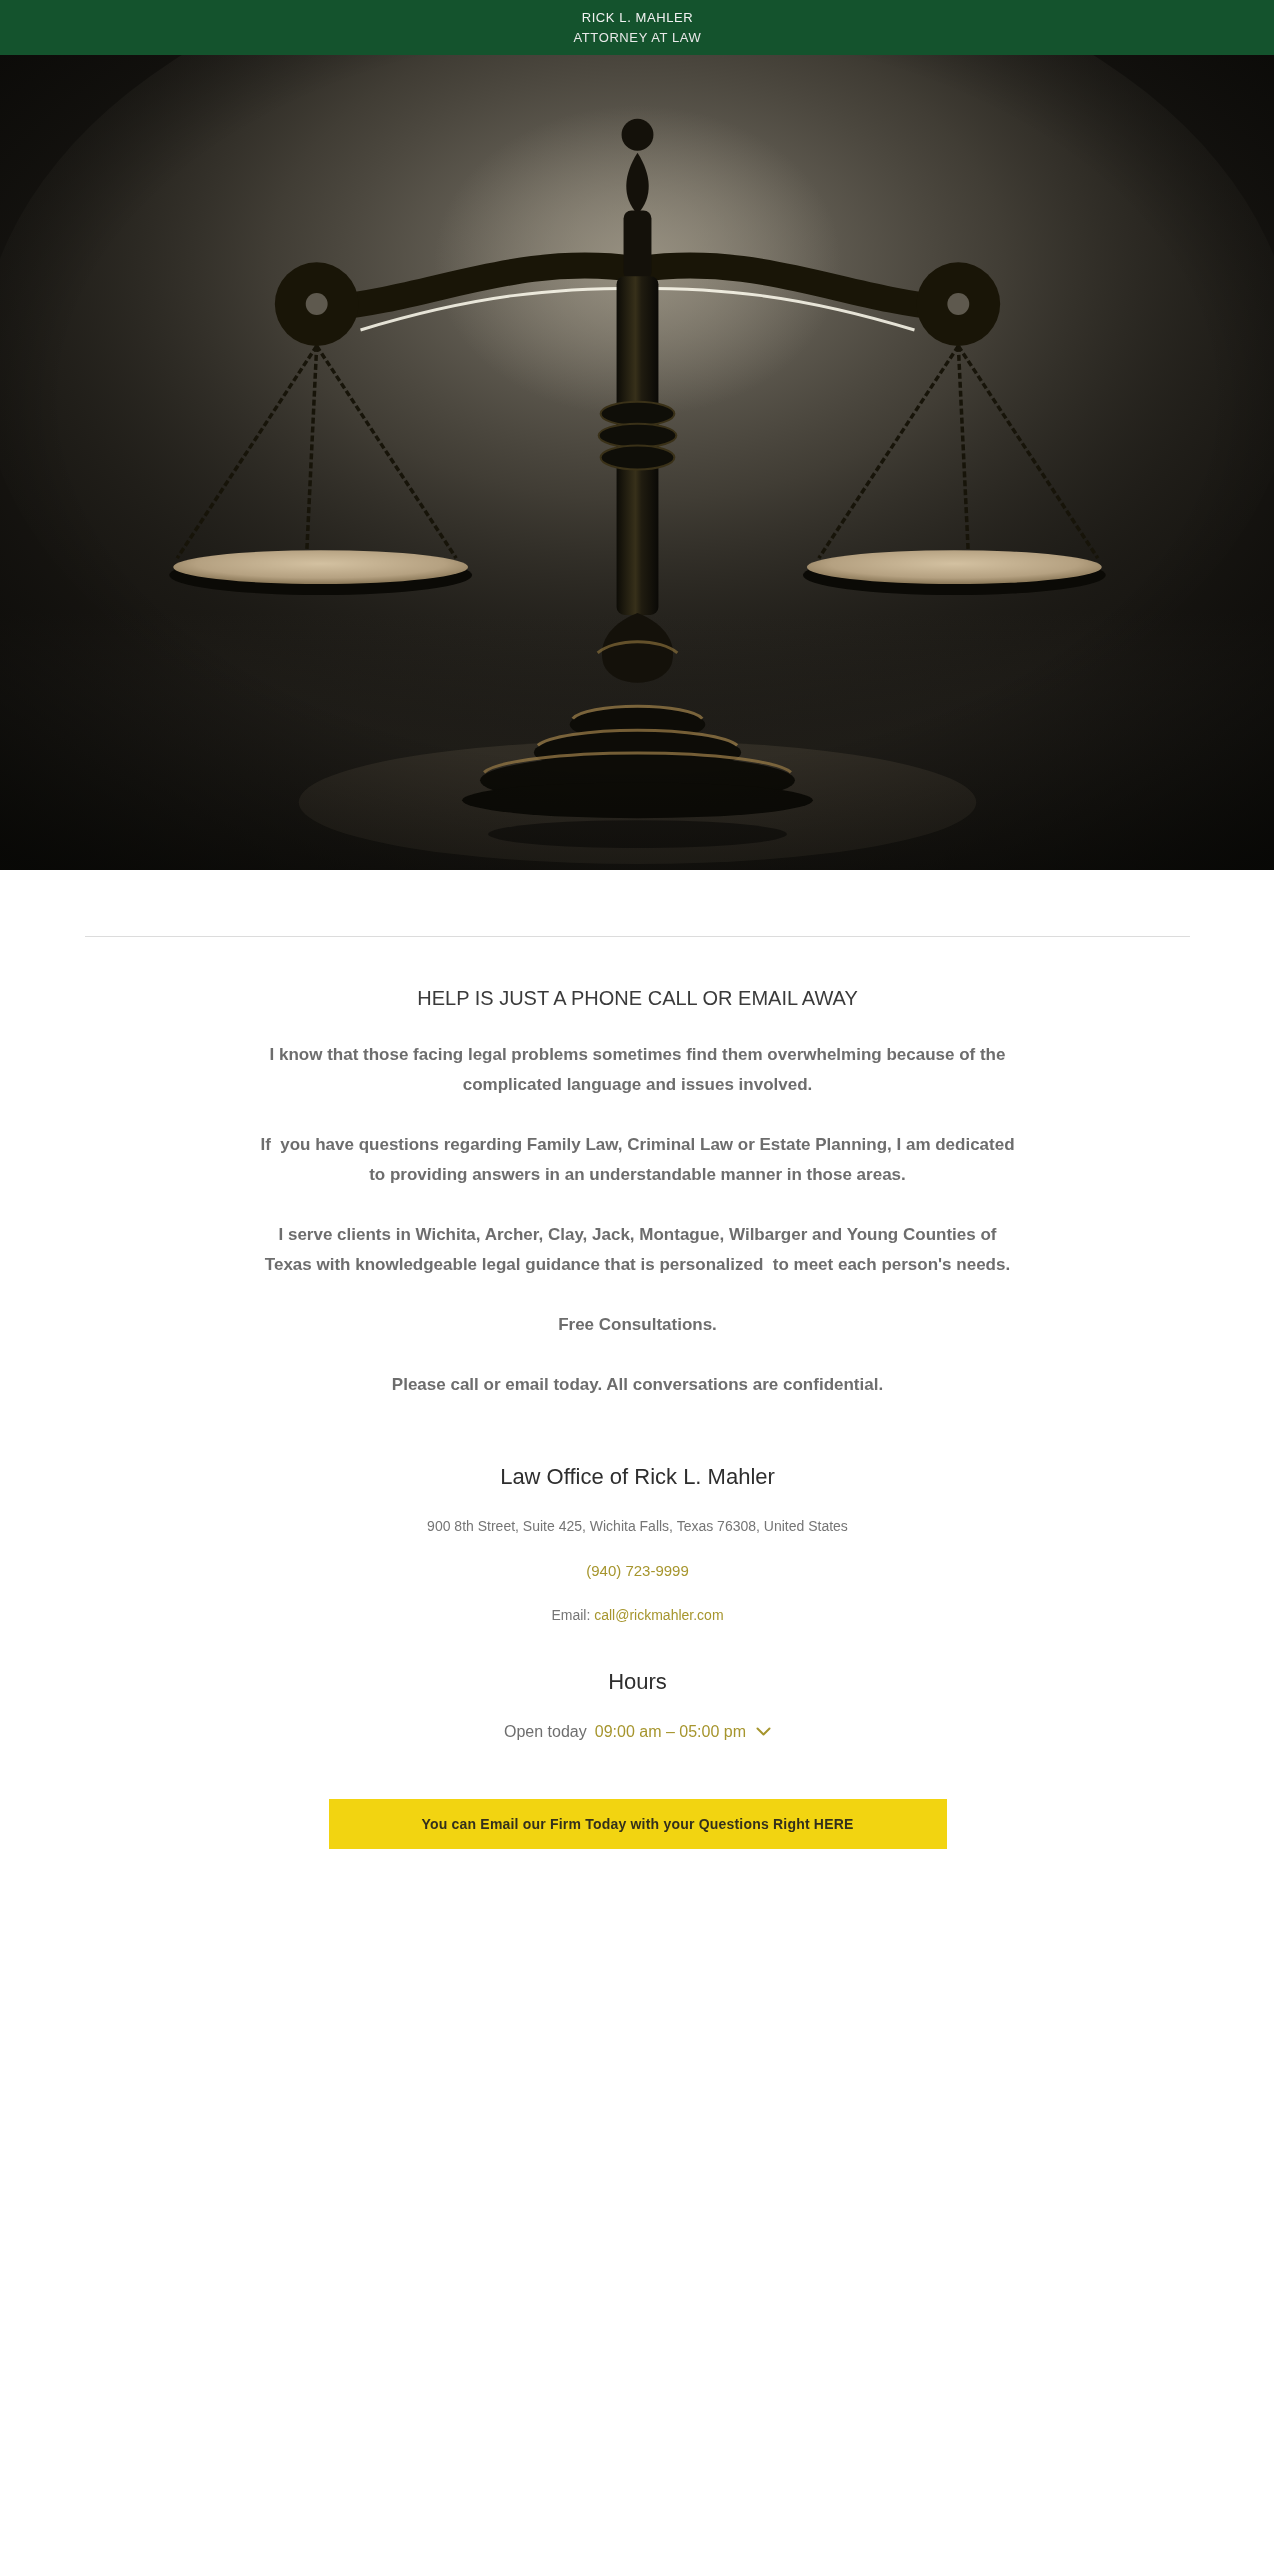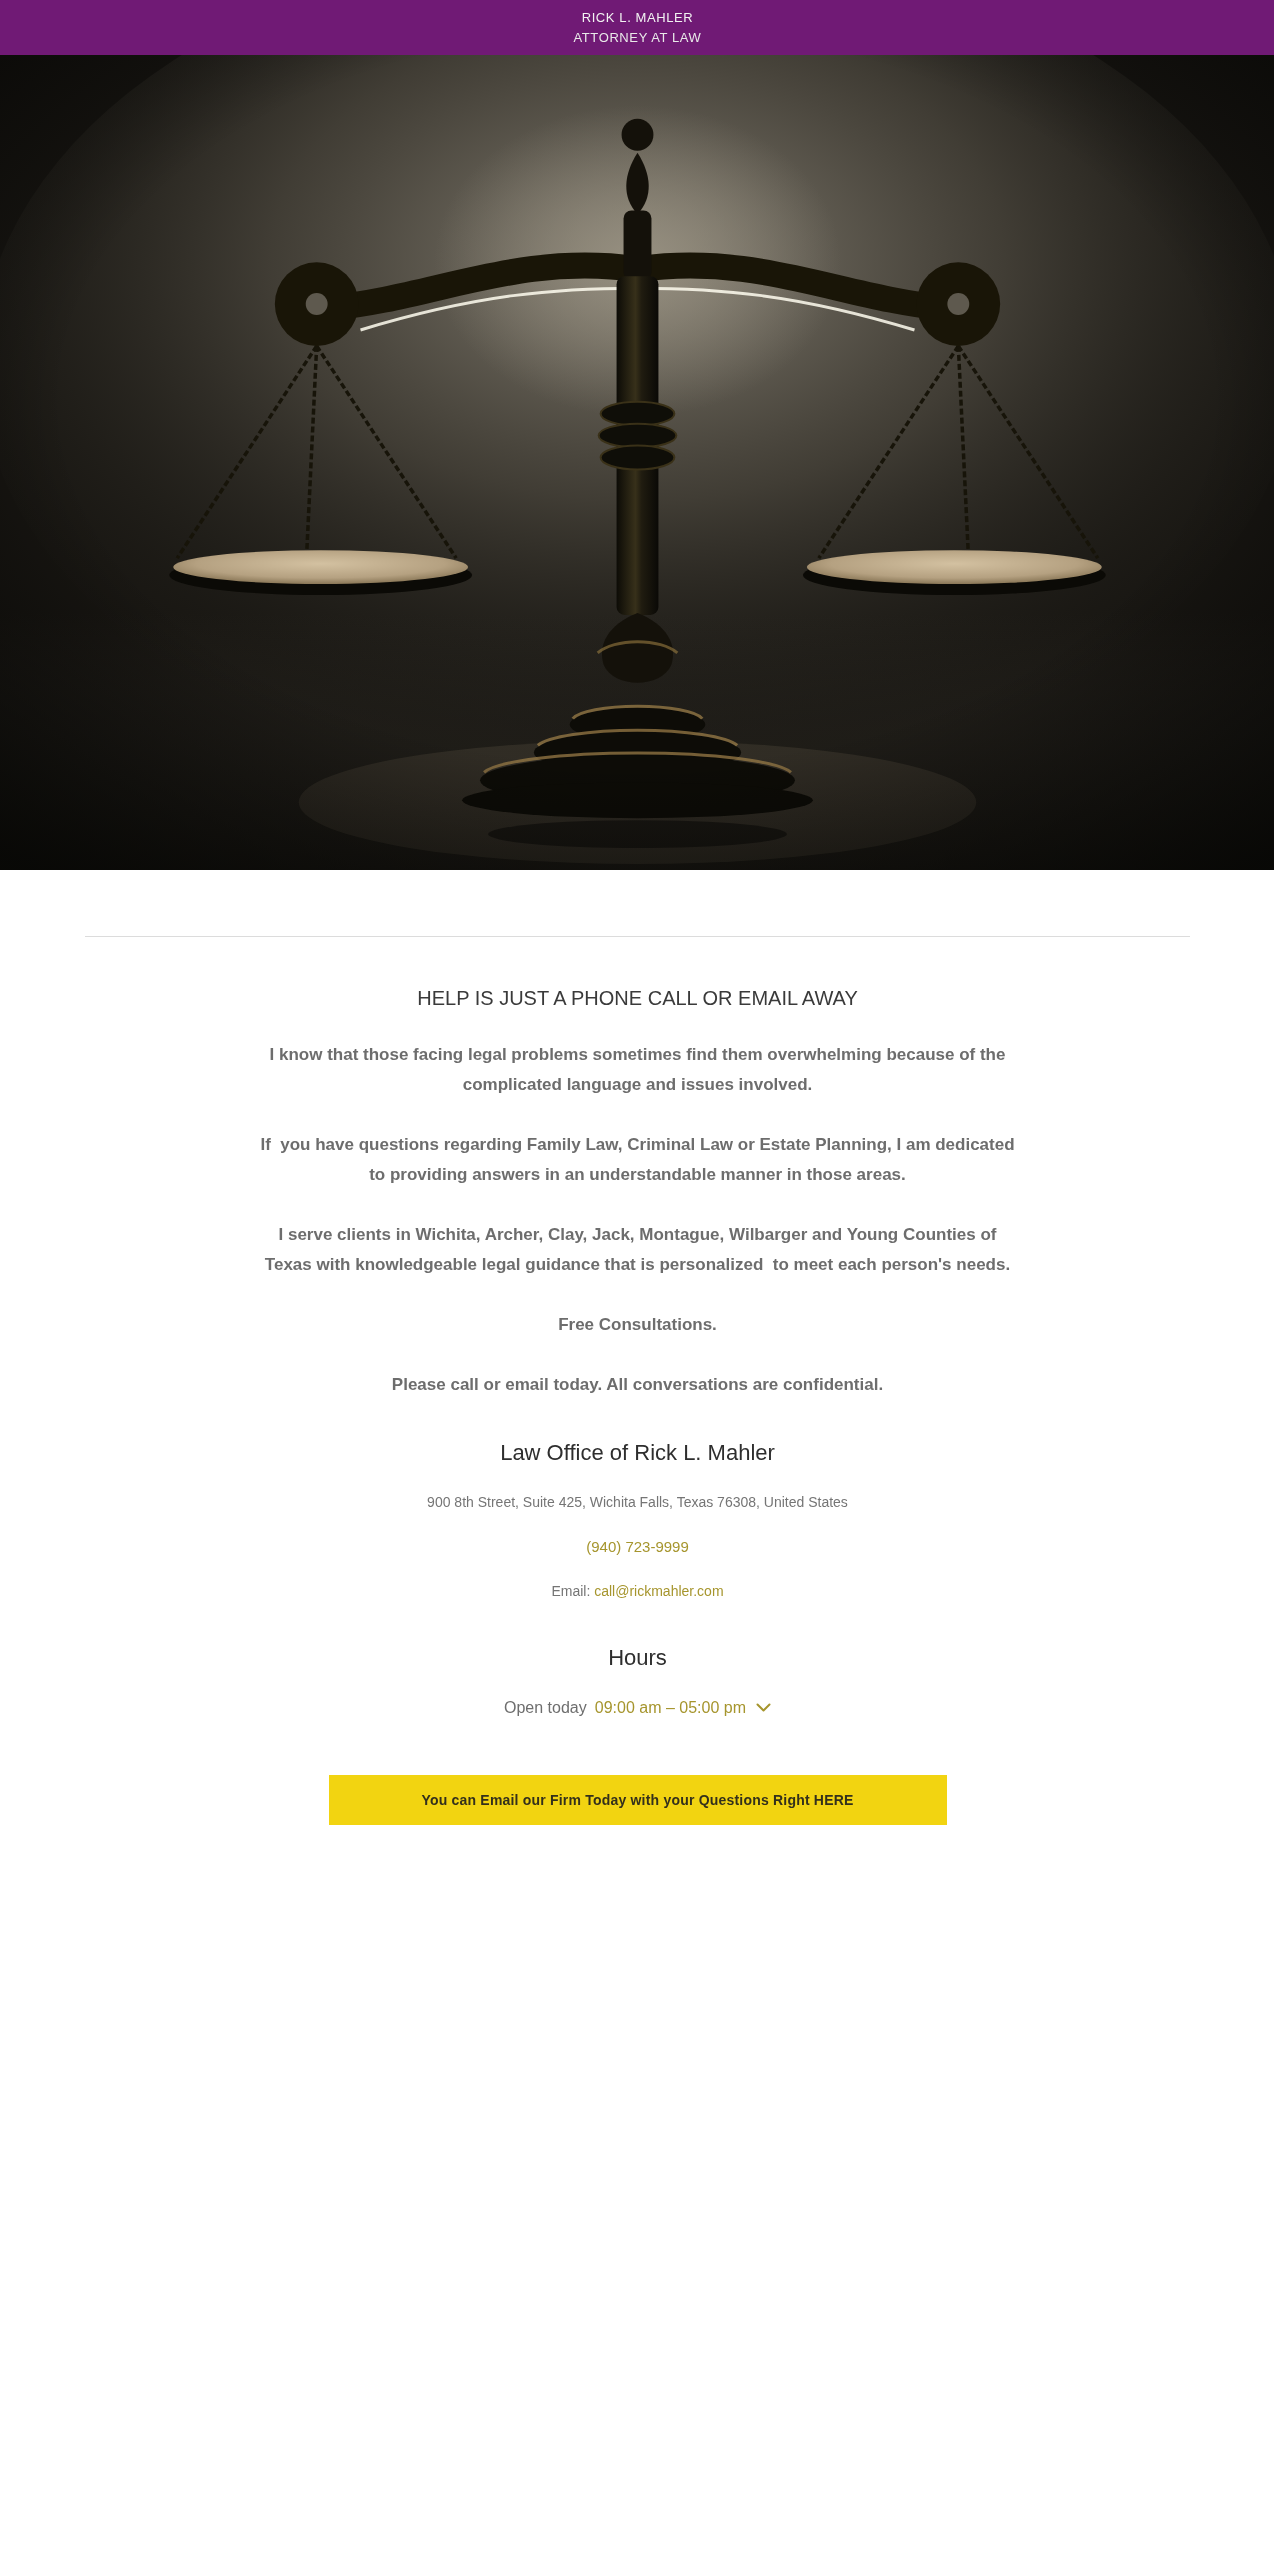--- a/index.html
+++ b/index.html
@@ -1,21 +1,21 @@
 <!DOCTYPE html>
 <html><head>
 <meta charset="utf-8">
 <style>
   * { margin: 0; padding: 0; box-sizing: border-box; }
   html, body { background: #ffffff; font-family: "Liberation Sans", "DejaVu Sans", sans-serif; }
   .page { width: 1275px; margin: 0 auto; background: #fff; }
 
   
   .topbar {
-    height: 55px; background: #701a75;
+    height: 55px; background: #14532d;
     display: flex; flex-direction: column; align-items: center; justify-content: center;
     gap: 5px;
   }
   .topbar .site-name { color: #f2f2f2; font-size: 13px; letter-spacing: 0.6px; }
   .topbar .site-tagline { color: #e9e9e9; font-size: 13px; letter-spacing: 0.6px; }
 
   
   .hero { height: 815px; width: 1275px; overflow: hidden; background: #0d0c0a; position: relative; }
   .hero svg { display: block; width: 100%; height: 100%; }
 
@@ -23,21 +23,21 @@
   .main { padding: 42px 85px 0 85px; }
   .section-title { font-size: 25px; font-weight: 400; letter-spacing: 3px; color: #242424; }
   .rule { border: none; border-top: 1px solid #dcdcdc; margin-top: 24px; }
 
   .content-col { max-width: 757px; margin: 0 auto; text-align: center; }
   .headline { margin-top: 50px; font-size: 20px; font-weight: 400; color: #3a3a3a; }
   .para {
     margin-top: 30px; font-size: 17px; font-weight: bold; color: #6d6d6d;
     line-height: 30px; white-space: pre-wrap;
   }
-  .office-name { margin-top: 40px; font-size: 22px; font-weight: 400; color: #2e2e2e; }
+  .office-name { margin-top: 64px; font-size: 22px; font-weight: 400; color: #2e2e2e; }
   .address { margin-top: 28px; font-size: 14px; color: #757575; }
   .phone-row { margin-top: 28px; font-size: 15px; }
   .email-row { margin-top: 28px; font-size: 14px; color: #757575; }
   a.gold-link { color: #a6952d; text-decoration: none; cursor: pointer; }
   .hours-title { margin-top: 46px; font-size: 22px; font-weight: 400; color: #2e2e2e; }
   .hours-row { margin-top: 28px; font-size: 16px; color: #6e6e6e; display: inline-flex; align-items: center; gap: 8px; cursor: pointer; }
   .hours-time { color: #a6952d; }
   .chevron { display: inline-block; margin-left: 2px; }
 
   .cta-wrap { margin-top: 58px; }

